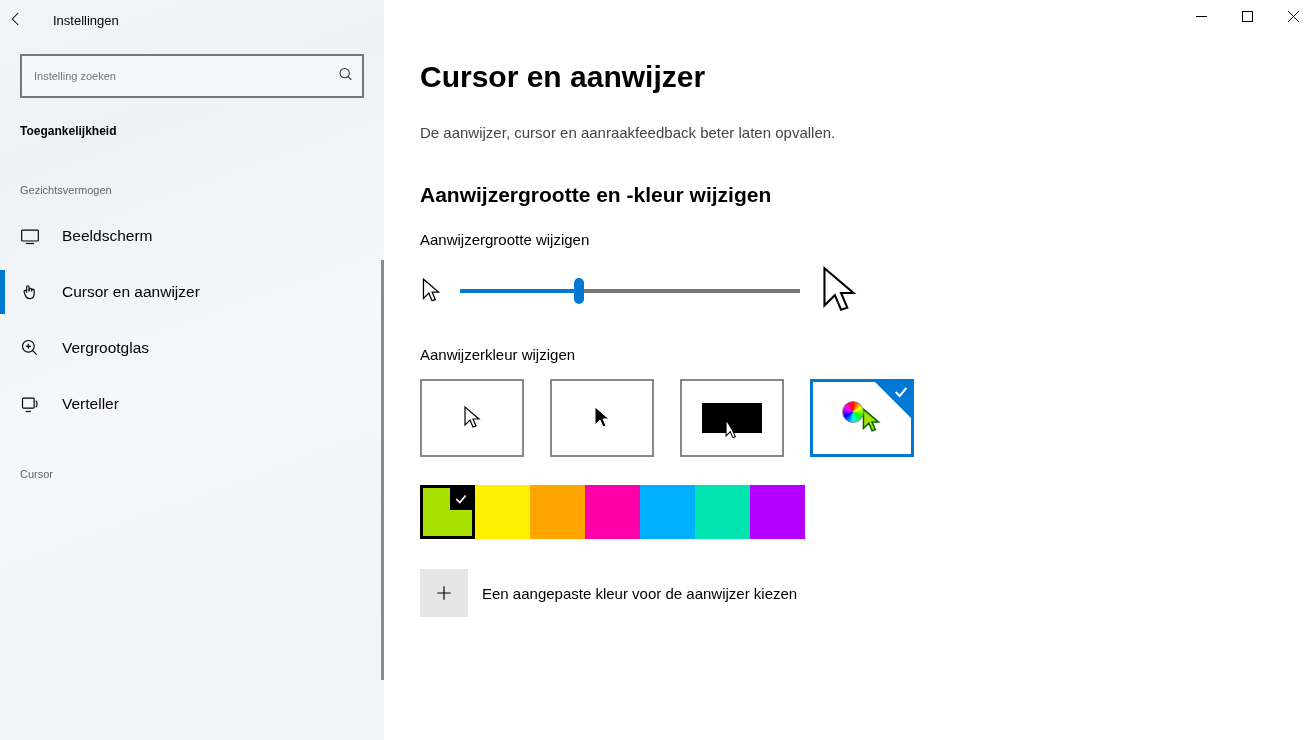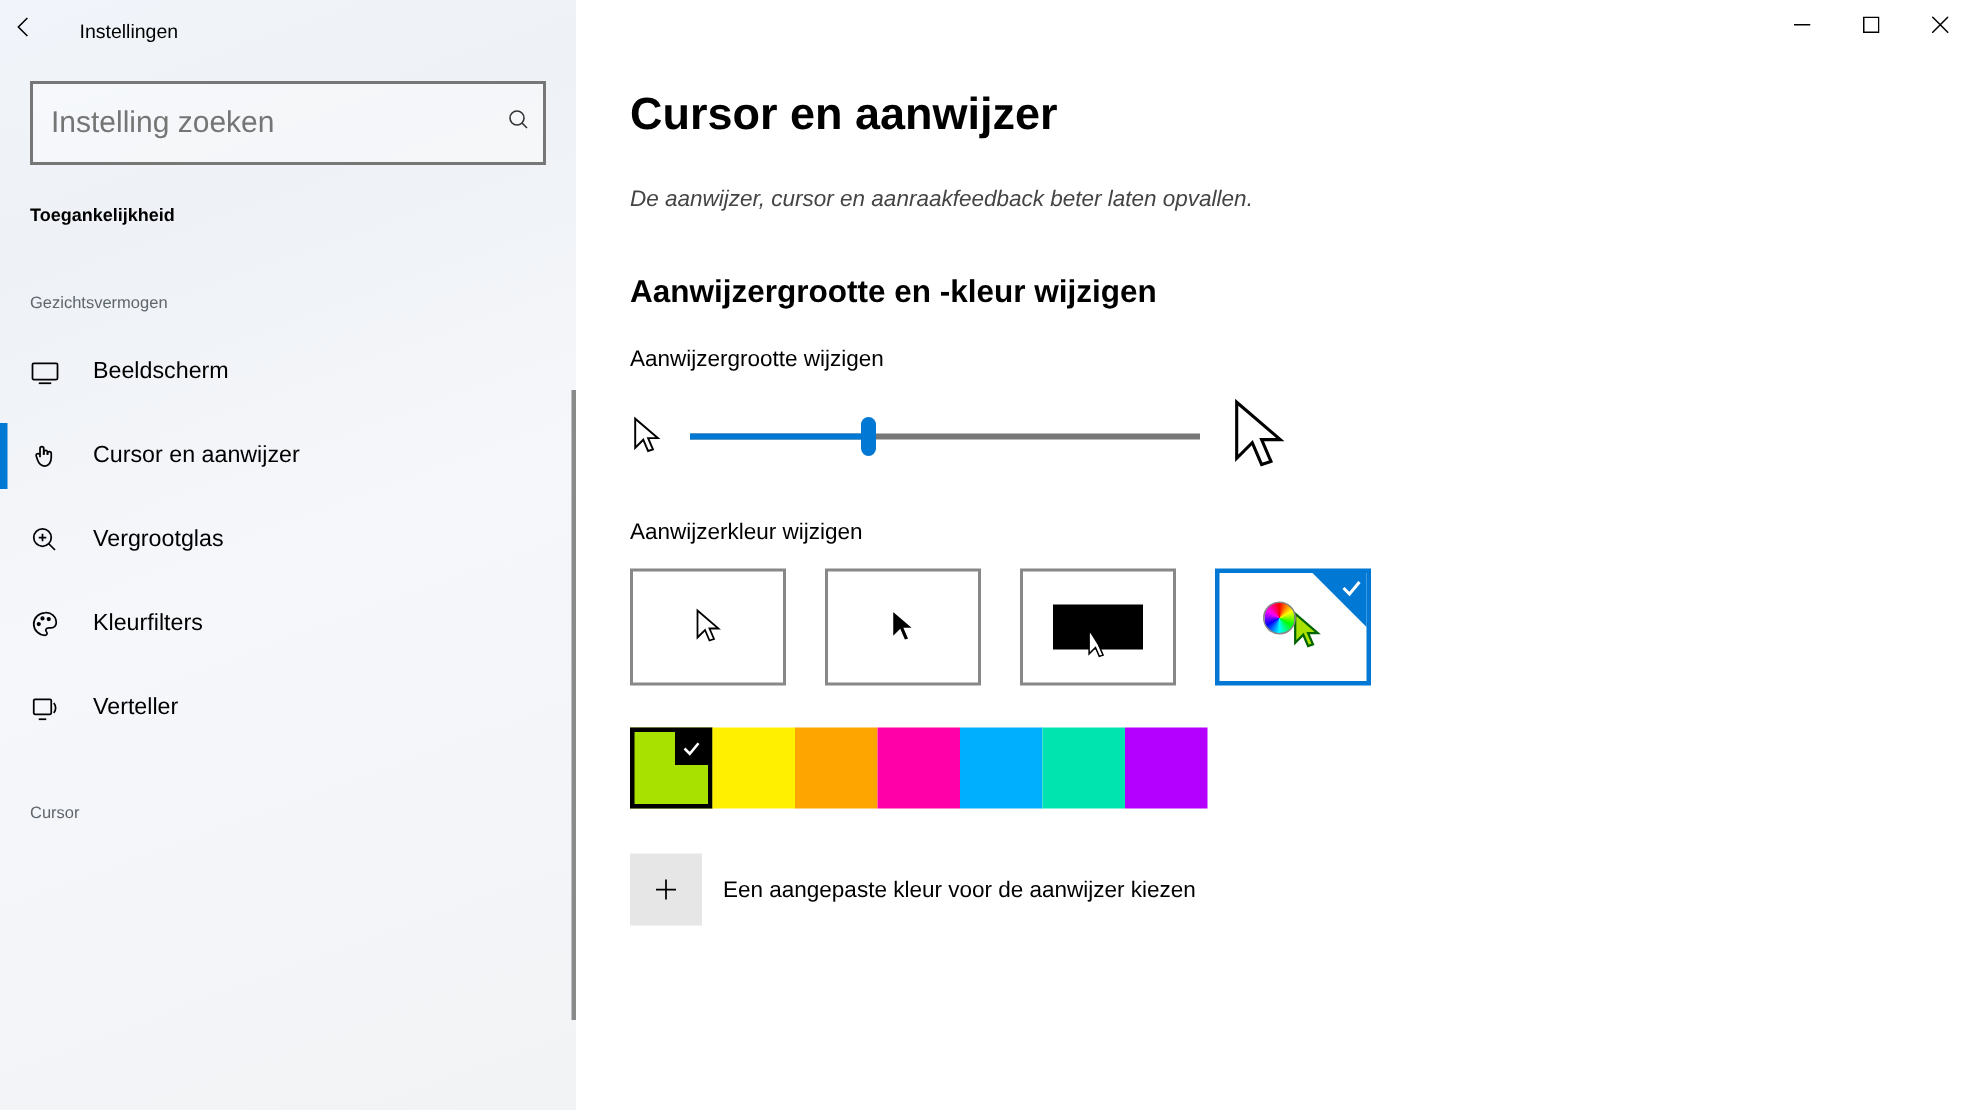--- a/index.html
+++ b/index.html
@@ -54,25 +54,25 @@
     padding: 30px 20px 10px 20px;
     cursor: pointer;
   }
   .home-row span { font-size: 15.5px; }
   .search-wrap {
     margin: 14px 20px 0 20px;
     position: relative;
   }
   .search-input {
     width: 100%;
-    height: 56px;
+    height: 44px;
     border: 2px solid #777;
     background: rgba(255,255,255,0.4);
     padding: 0 38px 0 12px;
-    font-size: 20px;
+    font-size: 11px;
     font-family: inherit;
     outline: none;
   }
   .search-icon {
     position: absolute;
     right: 10px;
     top: 50%;
     transform: translateY(-50%);
     pointer-events: none;
   }
@@ -132,21 +132,20 @@
   }
   .page-title {
     font-size: 30px;
     font-weight: 600;
     margin: 0 0 30px 0;
   }
   .page-subtitle {
     font-size: 15px;
     color: #444;
     margin: 0 0 42px 0;
-    font-style: italic;
   }
   .section-title {
     font-size: 21px;
     font-weight: 600;
     margin: 0 0 24px 0;
   }
   .field-label {
     font-size: 15px;
     margin-bottom: 16px;
   }
@@ -314,31 +313,20 @@
     <span class="icon">
       <svg viewBox="0 0 24 24" fill="none" stroke="#000" stroke-width="1.4">
         <circle cx="10" cy="10" r="7"></circle>
           <path d="M20 20 L15 15"></path>
           <path d="M10 7v6M7 10h6"></path>
       </svg>
     </span>
     <span class="label">Vergrootglas</span>
   </div>
 
-  <div class="nav-item">
-    <span class="icon">
-      <svg viewBox="0 0 24 24" fill="none" stroke="#000" stroke-width="1.4">
-        <path d="M12 3a9 9 0 100 18c2 0 2-2 1-3s0-3 2-3h2a4 4 0 004-4 8 8 0 00-9-8z"></path>
-        <circle cx="7" cy="12" r="1" fill="#000"></circle>
-          <circle cx="10" cy="7.5" r="1" fill="#000"></circle>
-        <circle cx="15" cy="8" r="1" fill="#000"></circle>
-      </svg>
-    </span>
-    <span class="label">Kleurfilters</span>
-  </div>
 
 
   <div class="nav-item">
     <span class="icon">
       <svg viewBox="0 0 24 24" fill="none" stroke="#000" stroke-width="1.4">
         <rect x="3" y="5" width="14" height="12" rx="1"></rect>
         <path d="M7 21h6"></path>
           <path d="M19 8c2 2 2 6 0 8"></path>
       </svg>
     </span>

